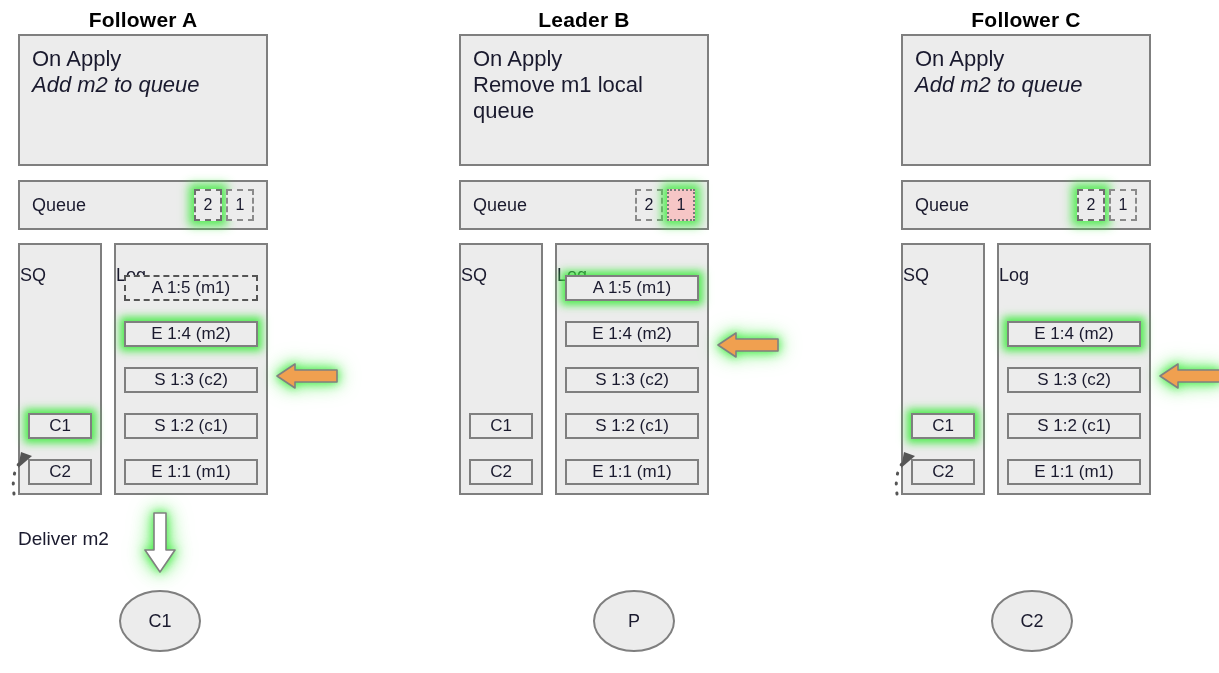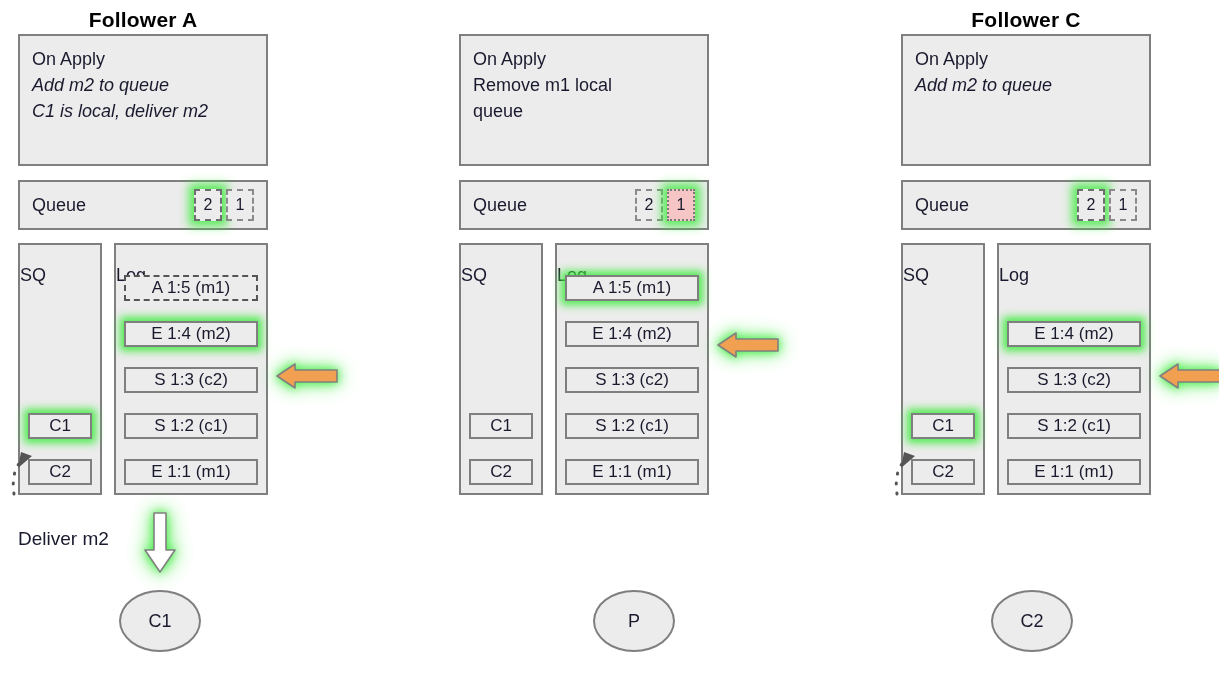--- a/index.html
+++ b/index.html
@@ -35,21 +35,21 @@
 
   .panel {
     position: absolute;
     background: #ececec;
     border: 2px solid #7f7f7f;
     box-sizing: border-box;
   }
 
   .onapply {
     padding: 10px 12px 0 12px;
-    font-size: 18px;
+    font-size: 22px;
     line-height: 26px;
   }
   .onapply .ln {
     display: block;
     white-space: nowrap;
   }
   .onapply .ital { font-style: italic; }
 
   
   .queue-panel {
@@ -191,21 +191,20 @@
 </head>
 <body>
 
 <div class="canvas">
 
   <div class="node-title" style="left:18px; top:8px; width:250px;">Follower A</div>
 
   <div class="panel onapply" style="left:18px; top:34px; width:250px; height:132px;">
     <span class="ln">On Apply</span>
     <span class="ln ital">Add m2 to queue</span>
-    <span class="ln ital">C1 is local, deliver m2</span>
   </div>
 
   <div class="panel queue-panel" style="left:18px; top:180px; width:250px; height:50px;">
     <span class="queue-label">Queue</span>
     <span class="queue-slots">
       <span class="qslot glow-dashed">2</span>
       <span class="qslot dashed">1</span>
     </span>
   </div>
 
@@ -244,20 +243,21 @@
   <div class="deliver-label" style="left:18px; top:528px;">Deliver m2</div>
 
   <div class="down-arrow" style="left:143px; top:512px;">
     <svg width="34" height="62" viewBox="0 0 34 62">
       <polygon points="11,1 23,1 23,38 32,38 17,60 2,38 11,38" fill="#ffffff" stroke="#808080" stroke-width="1.6" stroke-linejoin="round"></polygon>
     </svg>
   </div>
 
   <div class="ellipse" style="left:119px; top:590px;">C1</div>
 
+  <div class="node-title" style="left:459px; top:8px; width:250px;">Leader B</div>
 
   <div class="panel onapply" style="left:459px; top:34px; width:250px; height:132px;">
     <span class="ln">On Apply</span>
     <span class="ln">Remove m1 local</span>
     <span class="ln">queue</span>
   </div>
 
   <div class="panel queue-panel" style="left:459px; top:180px; width:250px; height:50px;">
     <span class="queue-label">Queue</span>
     <span class="queue-slots">

